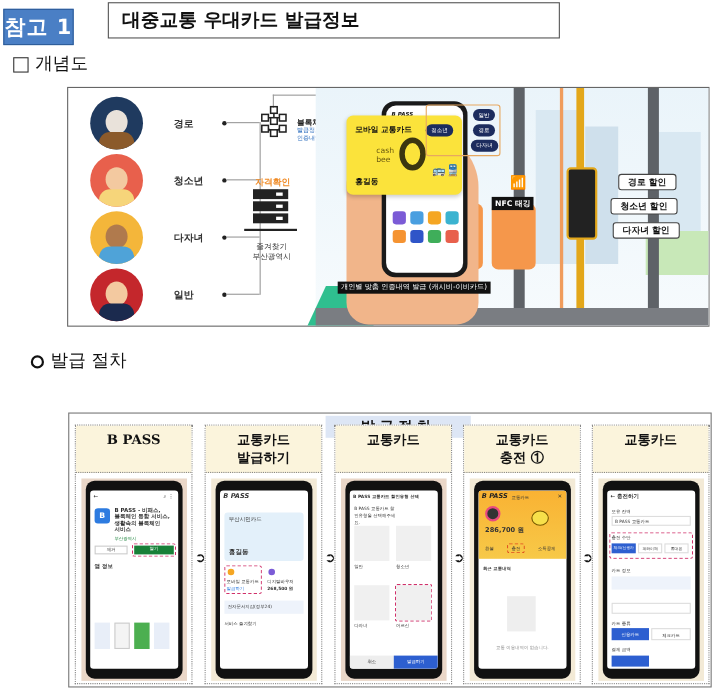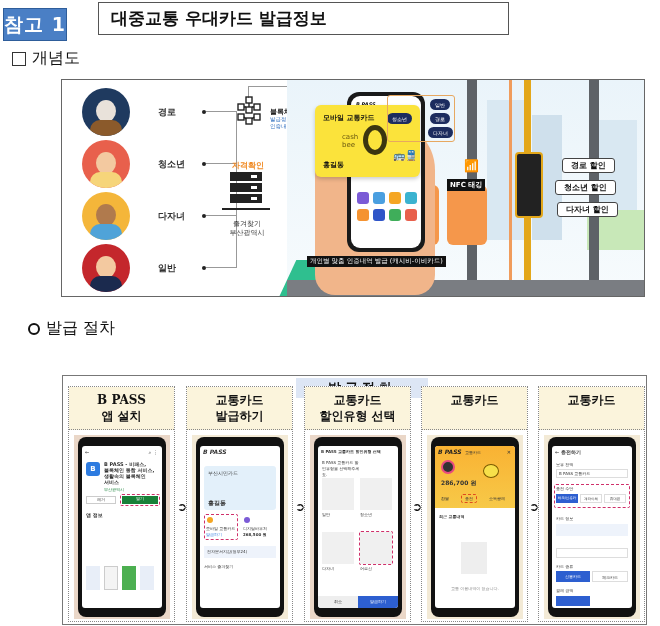--- a/index.html
+++ b/index.html
@@ -215,21 +215,20 @@
   <span class="circ"></span>
   <span>발급 절차</span>
 </div>
 
 <div class="proc"></div>
 <div class="proc-title">발급절차</div>
 
 <div class="step" style="left:68px">
   <div class="step-hd">
     <div>B PASS</div>
-    <div>앱 설치</div>
   </div>
   <div class="step-body">
     <div class="sphone">
       <div class="sscreen">
         <span class="mini" style="left:3px;top:3px">←</span>
         <span class="mini" style="right:4px;top:3px">⌕ ⋮</span>
         <div style="position:absolute;left:4px;top:16px;width:14px;height:14px;background:#2d7be0;border-radius:3px;color:#fff;font-size:7px;font-weight:bold;text-align:center;line-height:14px">B</div>
         <div class="mini" style="left:22px;top:15px;font-weight:bold">
           <div>B PASS - 비패스,</div>
           <div>블록체인 통합 서비스,</div>
@@ -280,21 +279,20 @@
       </div>
     </div>
   </div>
 </div>
 
 <span class="arrow" style="left:295px">➲</span>
 
 <div class="step" style="left:304px">
   <div class="step-hd">
     <div>교통카드</div>
-    <div>할인유형 선택</div>
   </div>
   <div class="step-body">
     <div class="sphone">
       <div class="sscreen">
         <span class="mini" style="left:3px;top:3px;font-size:4px;font-weight:bold">B PASS 교통카드 할인유형 선택</span>
         <span class="mini" style="left:4px;top:14px;width:40px;font-size:4px">B PASS 교통카드 할인유형을 선택해주세요.</span>
         <div style="position:absolute;left:4px;top:32px;width:32px;height:32px;background:#f0f0f0"></div>
         <div style="position:absolute;left:42px;top:32px;width:32px;height:32px;background:#f0f0f0"></div>
         <span class="mini" style="left:4px;top:66px;font-size:4px">일반</span>
         <span class="mini" style="left:42px;top:66px;font-size:4px">청소년</span>
@@ -308,20 +306,21 @@
       </div>
     </div>
   </div>
 </div>
 
 <span class="arrow" style="left:412px">➲</span>
 
 <div class="step" style="left:421px">
   <div class="step-hd">
     <div>교통카드</div>
+    <div>충전 ①</div>
   </div>
   <div class="step-body" style="background:#f3ead6">
     <div class="sphone">
       <div class="sscreen">
         <div style="position:absolute;left:0;top:0;width:100%;height:62px;background:linear-gradient(#f9b233,#f7c948)"></div>
         <span class="mini" style="left:3px;top:3px;font-weight:bold;font-style:italic;font-size:6px;color:#222">B PASS</span>
         <span class="mini" style="left:30px;top:4px;font-size:4px">교통카드</span>
         <span class="mini" style="right:4px;top:3px">✕</span>
         <span style="position:absolute;left:6px;top:14px;width:14px;height:14px;border-radius:50%;background:#333;border:2px solid #e84a7f"></span>
         <span style="position:absolute;left:48px;top:18px;width:16px;height:14px;border-radius:50%;background:#f7e04a;border:1px solid #7a5a00"></span>

